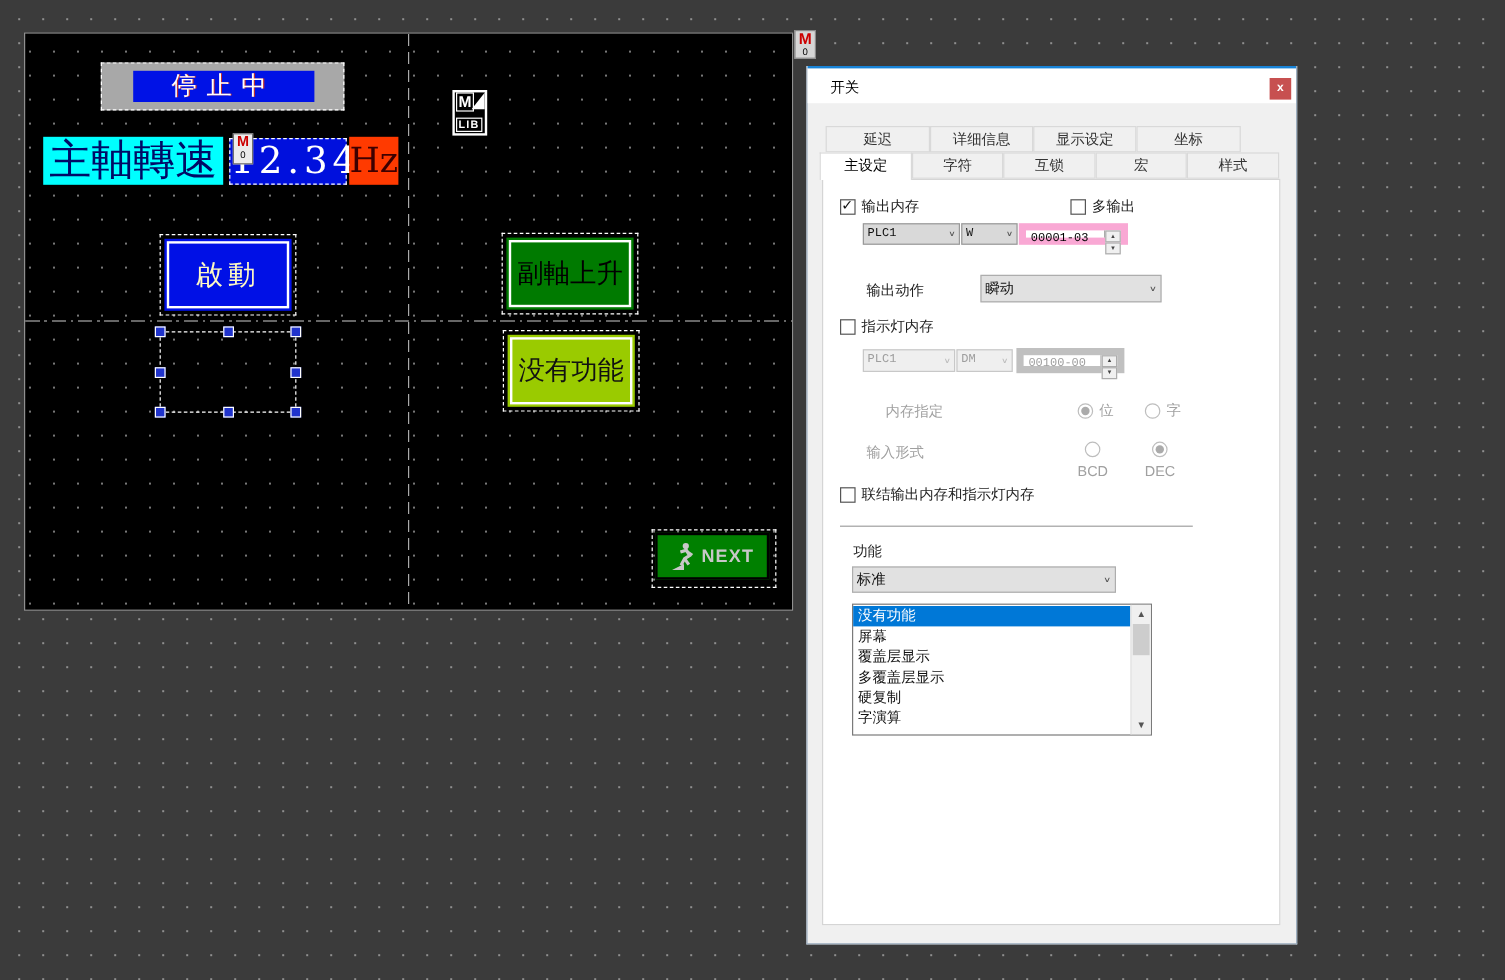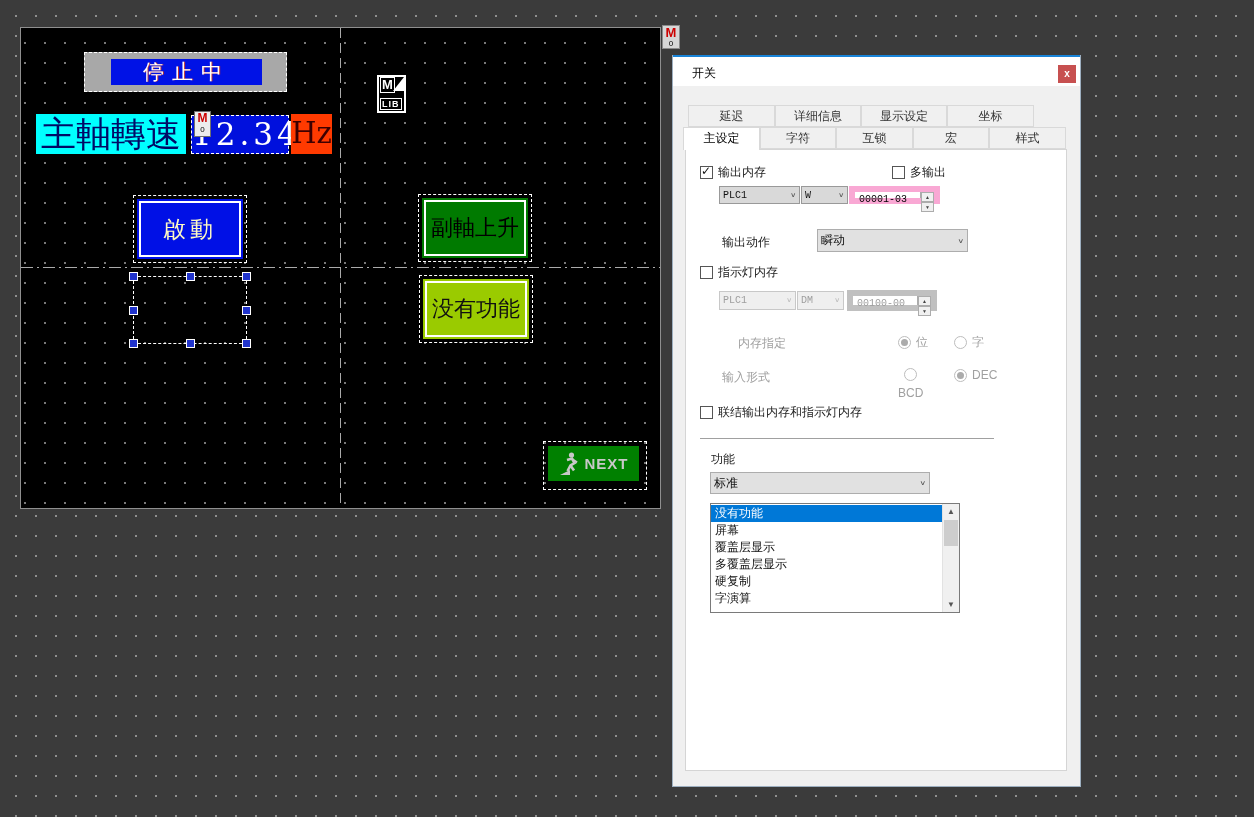--- a/index.html
+++ b/index.html
@@ -280,21 +280,21 @@
     <div class="radio dis" style="left:268px;top:184px;">
       <span class="circ"></span>
         <span>字</span>
     </div>
 
     <div class="lbl dis" style="left:36px;top:219px;">输入形式</div>
     <div class="radio dis" style="left:212px;top:218px;flex-direction:column;">
       <span class="circ"></span>
         <span>BCD</span>
     </div>
-    <div class="radio dis on" style="left:268px;top:218px;">
+    <div class="radio dis on" style="left:268px;top:218px;flex-direction:column;">
       <span class="circ"></span>
         <span>DEC</span>
     </div>
 
     <div class="chk" style="left:14px;top:254px;">
       <span class="box"></span>
       <span>联结输出内存和指示灯内存</span>
     </div>
 
     <div class="divider" style="left:14px;top:288px;width:294px;"></div>

